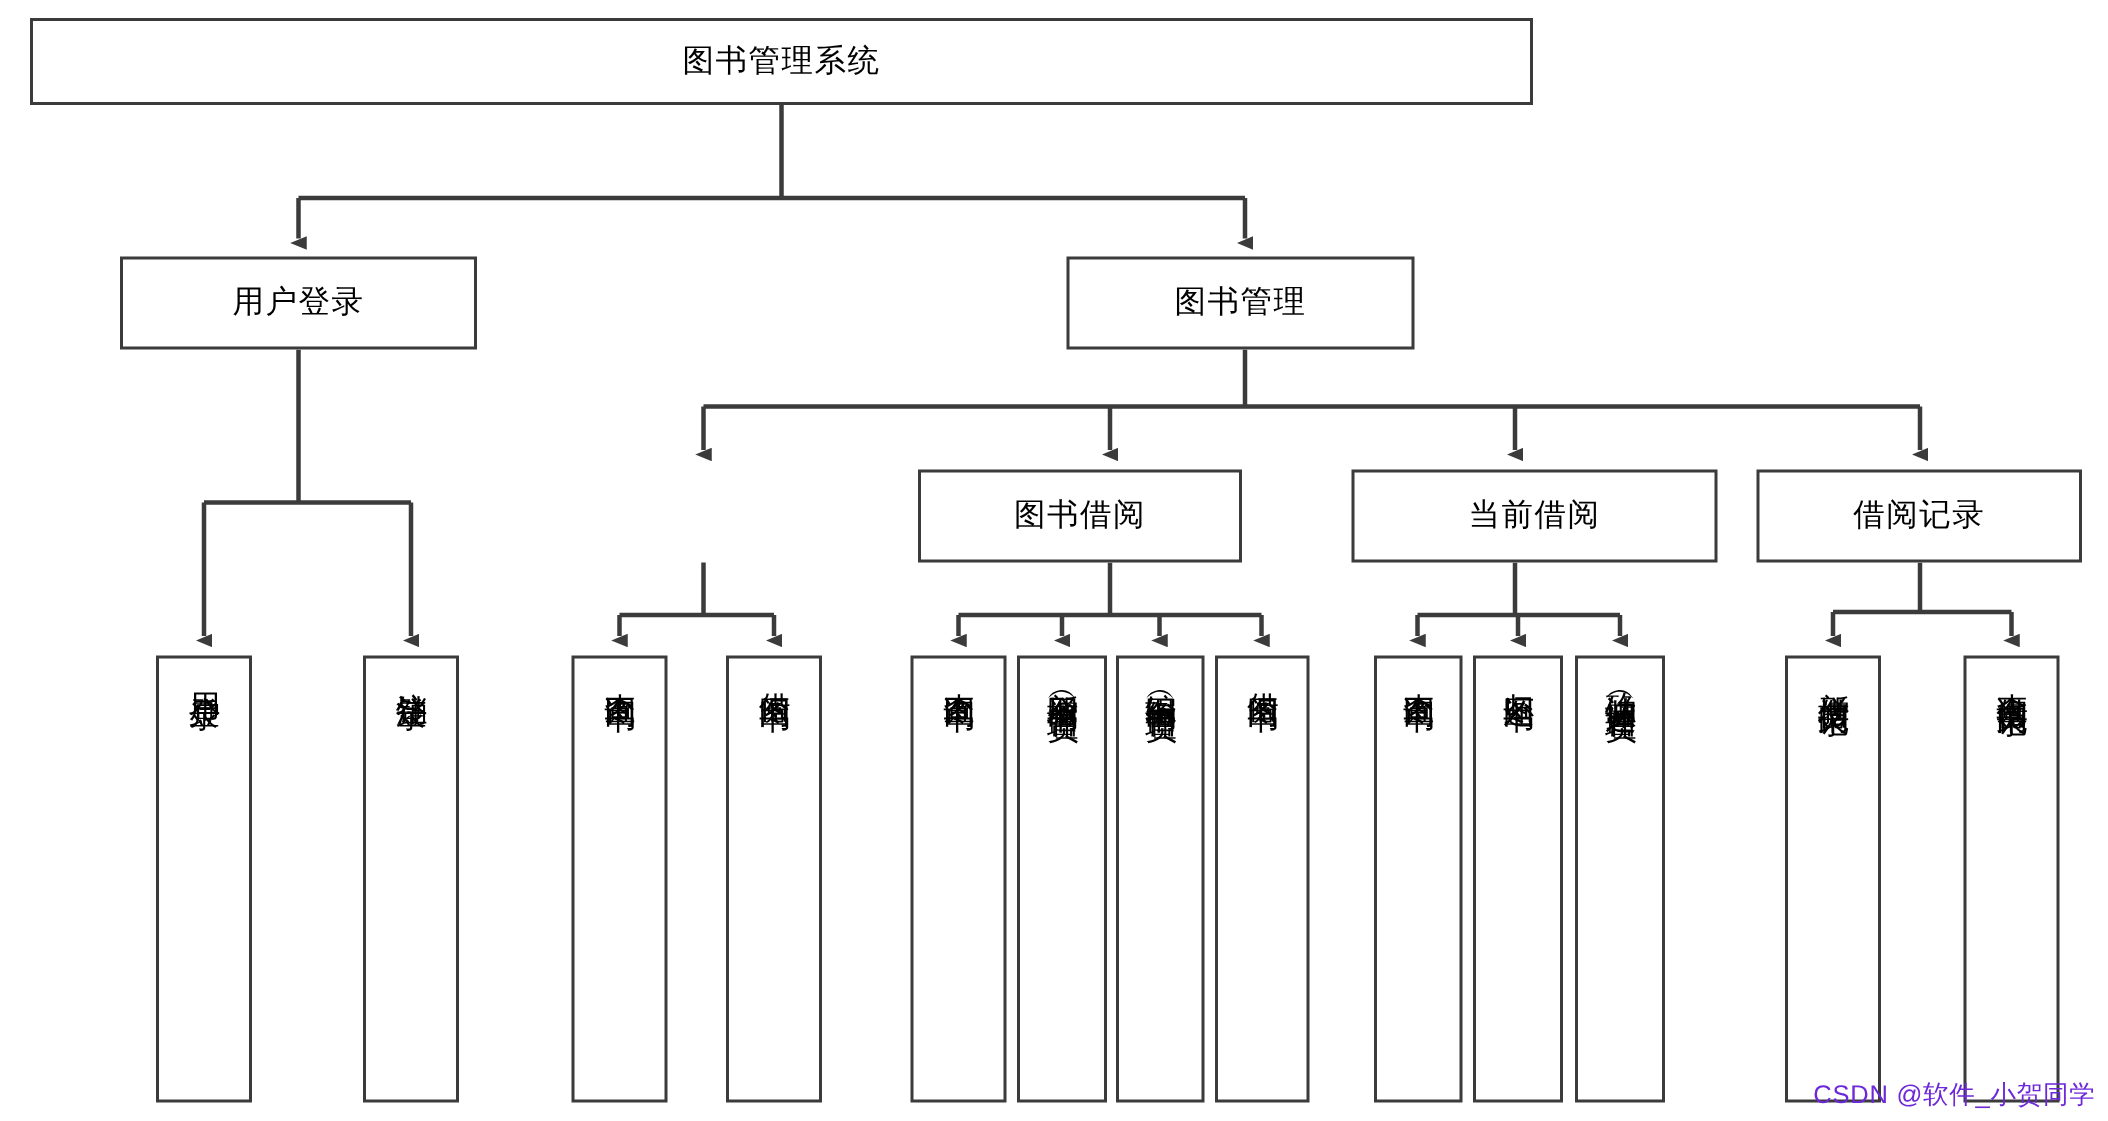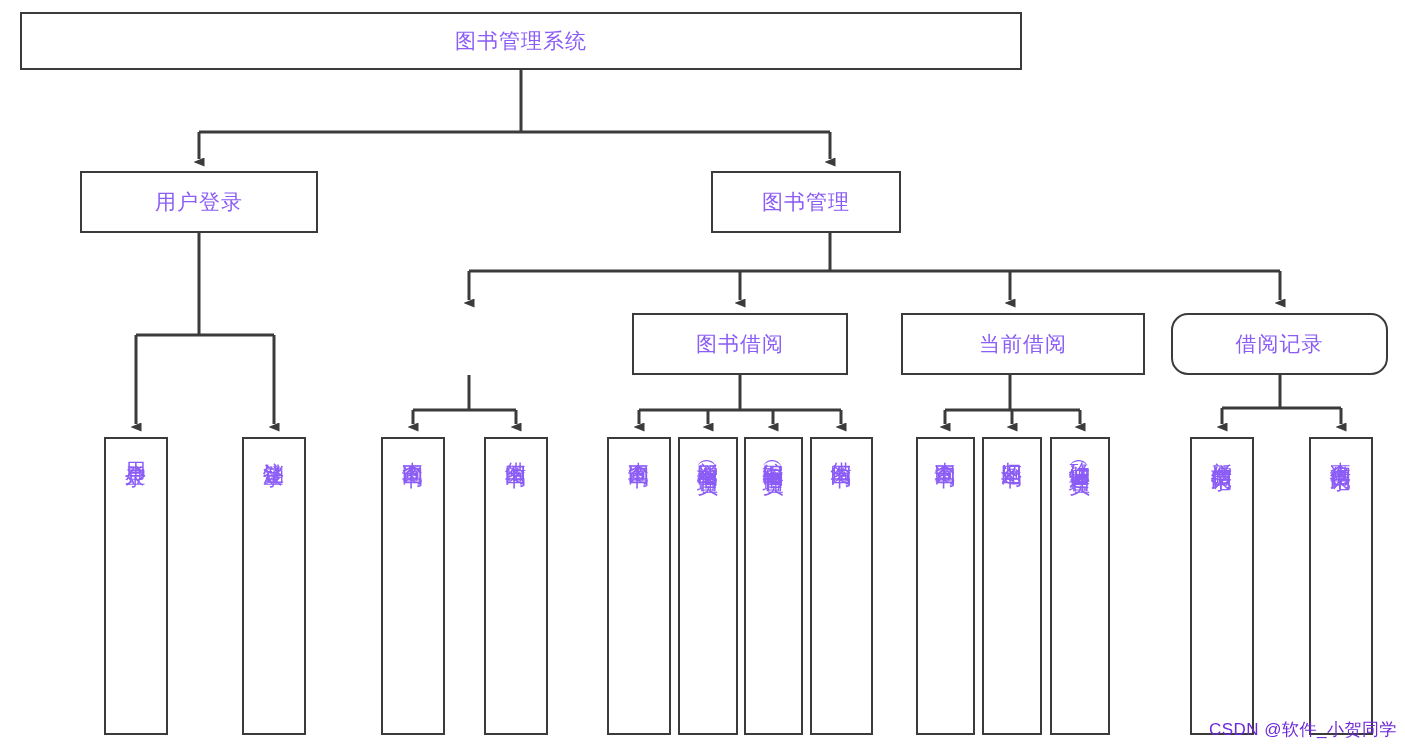--- a/index.html
+++ b/index.html
@@ -25,21 +25,21 @@
     height: 747px;
   }
   .node {
     position: absolute;
     box-sizing: border-box;
     border: 2px solid #3b3b3b;
     background: #ffffff;
     display: flex;
     align-items: center;
     justify-content: center;
-    color: #8b5cf6;
+    color: #000000;
     z-index: 2;
   }
   .node .lbl {
     display: block;
     text-align: center;
     line-height: 1.18;
   }
   .node.horiz .lbl {
     font-size: 21px;
     letter-spacing: 1px;
@@ -123,31 +123,31 @@
     </g>
   </svg>
 
   <div class="node horiz" style="left:20px; top:12px; width:1002px; height:58px;">
     <span class="lbl">图书管理系统</span>
   </div>
 
   <div class="node horiz" style="left:80px; top:171px; width:238px; height:62px;">
     <span class="lbl">用户登录</span>
   </div>
-  <div class="node horiz" style="left:711px; top:171px; width:190px; height:62px;">
+  <div class="node horiz" style="left:711px; top:171px; width:232px; height:62px;">
     <span class="lbl">图书管理</span>
   </div>
 
-  <div class="node horiz" style="left:632px; top:313px; width:216px; height:62px;">
+  <div class="node horiz" style="left:612px; top:313px; width:216px; height:62px;">
     <span class="lbl">图书借阅</span>
   </div>
   <div class="node horiz" style="left:901px; top:313px; width:244px; height:62px;">
     <span class="lbl">当前借阅</span>
   </div>
-  <div class="node horiz" style="left:1171px; top:313px; width:217px; height:62px;border-radius:17px;">
+  <div class="node horiz" style="left:1171px; top:313px; width:217px; height:62px;">
     <span class="lbl">借阅记录</span>
   </div>
 
   <div class="node vert" style="left:104px; top:437px; width:64px; height:298px;">
     <span class="lbl">用户登录</span>
   </div>
   <div class="node vert" style="left:242px; top:437px; width:64px; height:298px;">
     <span class="lbl">注销登录</span>
   </div>
 

